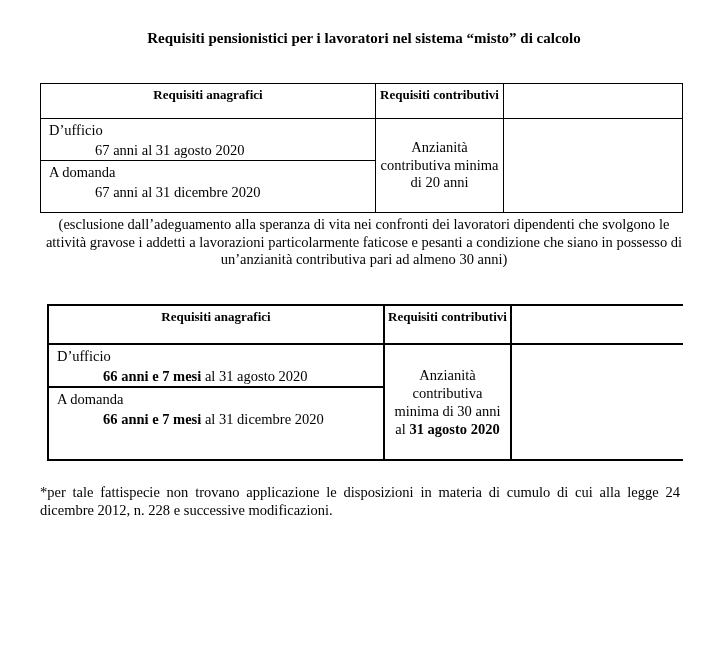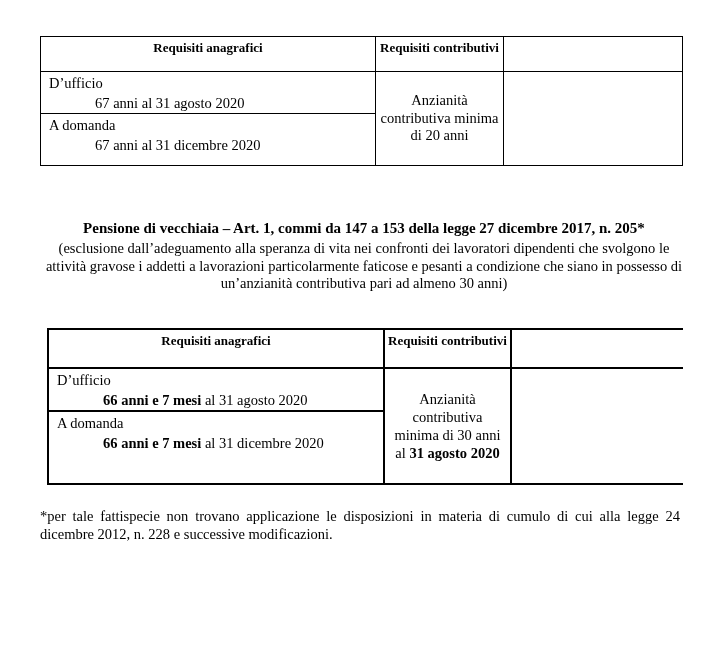--- a/index.html
+++ b/index.html
@@ -106,20 +106,21 @@
     line-height: 18.5px;
     text-align: justify;
   }
   b { font-weight: bold; }
 </style>
 </head>
 <body>
 
 <div class="page">
 
+  <div class="title-1">Requisiti pensionistici per i lavoratori nel sistema “misto” di calcolo</div>
 
   <table class="t1">
     <colgroup>
       <col style="width:335px">
       <col style="width:128px">
       <col style="width:179px">
     </colgroup>
     <tbody>
       <tr class="hrow">
         <th class="c1">Requisiti anagrafici</th>
@@ -136,21 +137,20 @@
       </tr>
       <tr class="r2">
         <td class="cell c1">
           <span class="lbl">A domanda</span>
           <span class="val">67 anni al 31 dicembre 2020</span>
         </td>
       </tr>
     </tbody>
   </table>
 
-  <div class="section-heading">Pensione di vecchiaia – Art. 1, commi da 147 a 153 della legge 27 dicembre 2017, n. 205*</div>
   <p class="section-note">(esclusione dall’adeguamento alla speranza di vita nei confronti dei lavoratori dipendenti che svolgono le attività gravose i addetti a lavorazioni particolarmente faticose e pesanti a condizione che siano in possesso di un’anzianità contributiva pari ad almeno 30 anni)</p>
 
   <table class="t2">
     <colgroup>
       <col style="width:336px">
       <col style="width:127px">
       <col style="width:172px">
     </colgroup>
     <tbody>
       <tr class="hrow">

